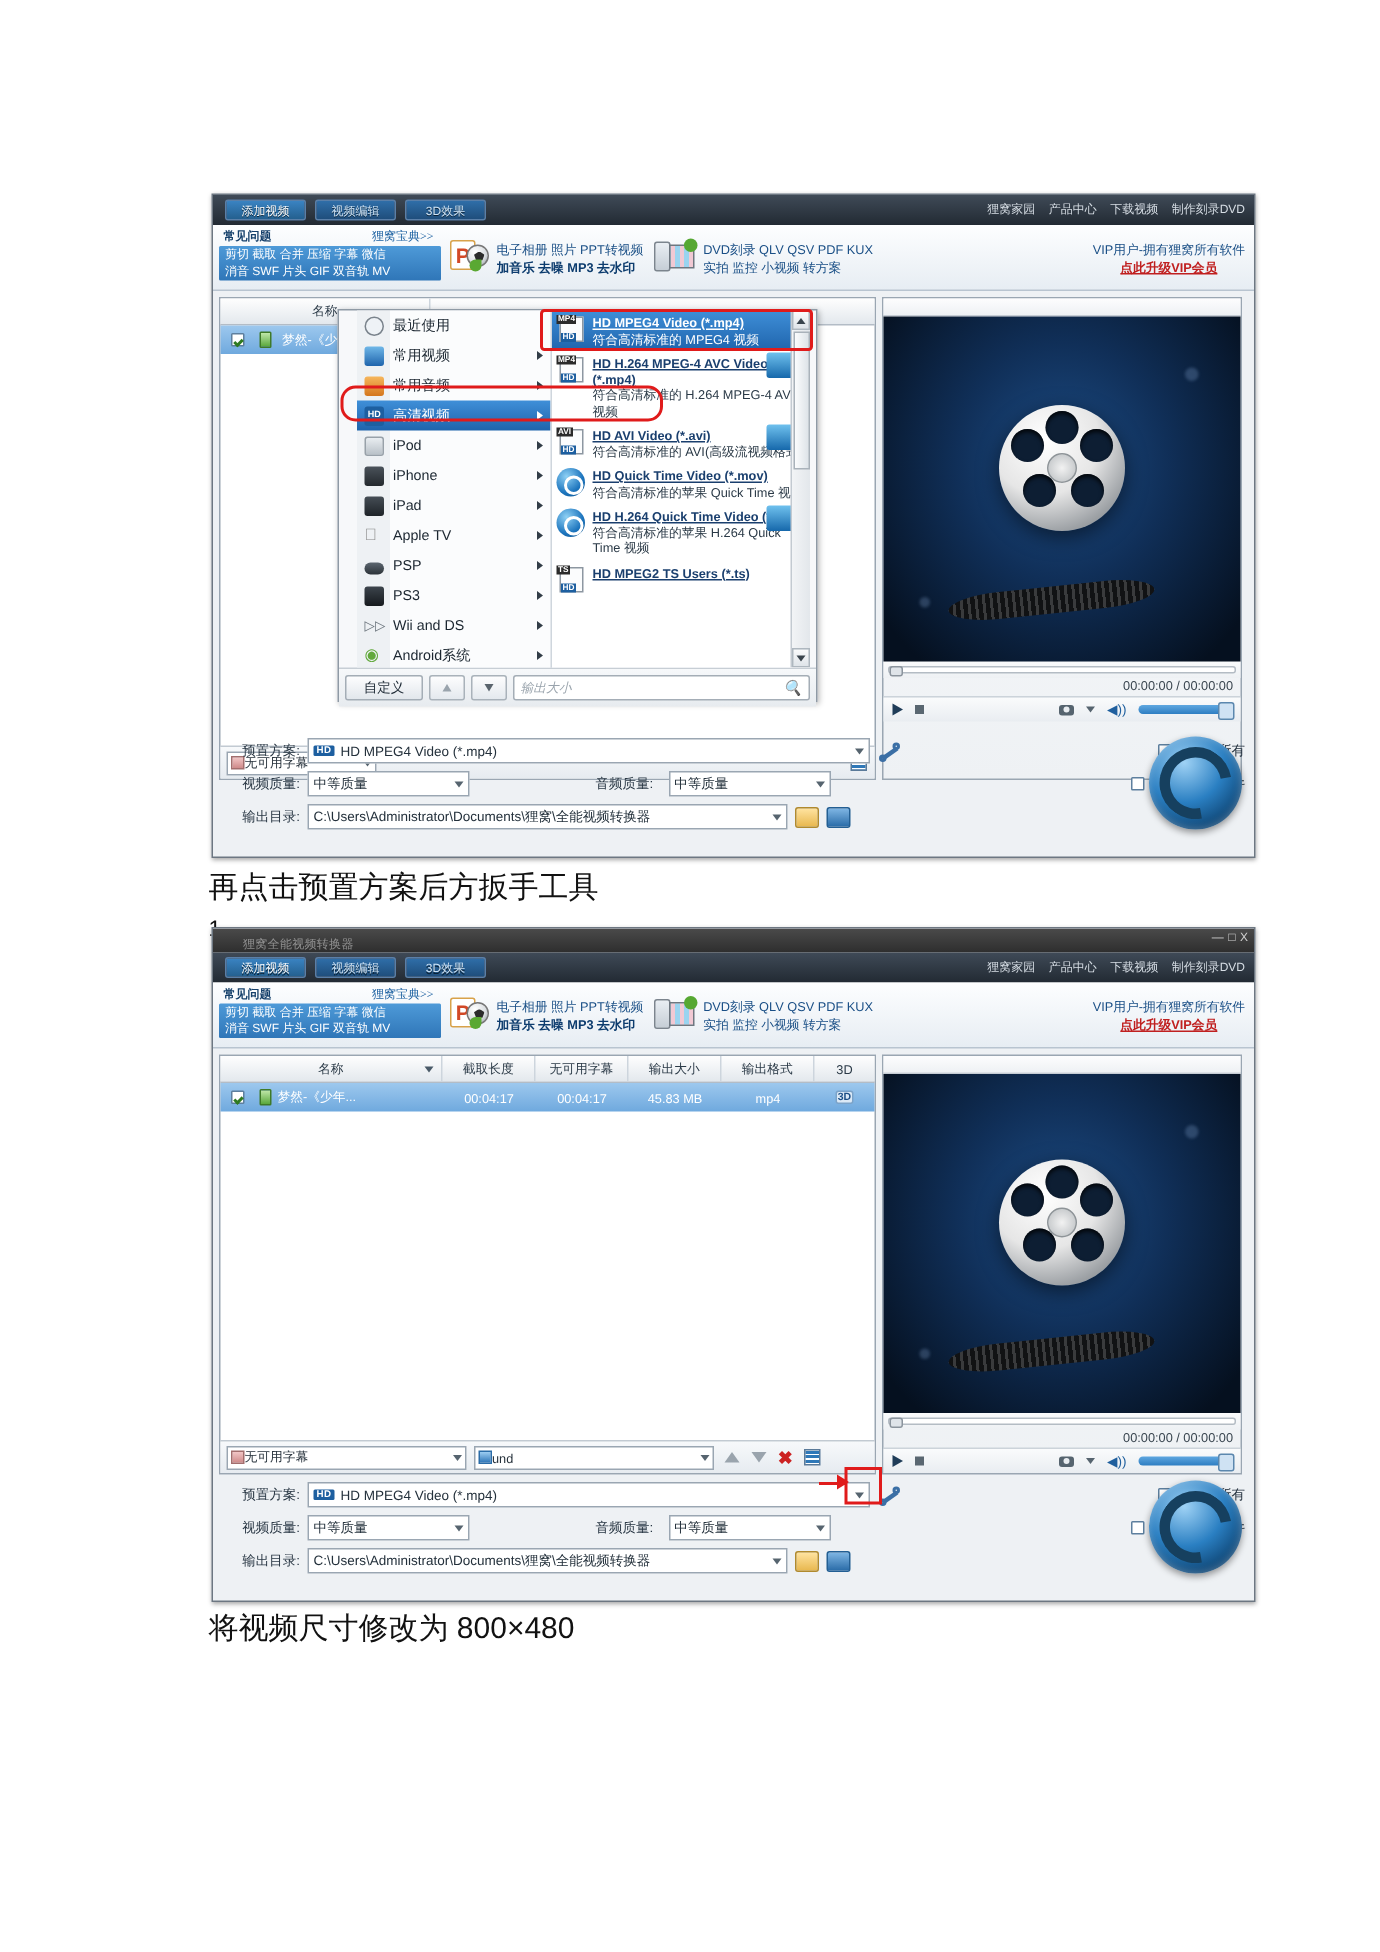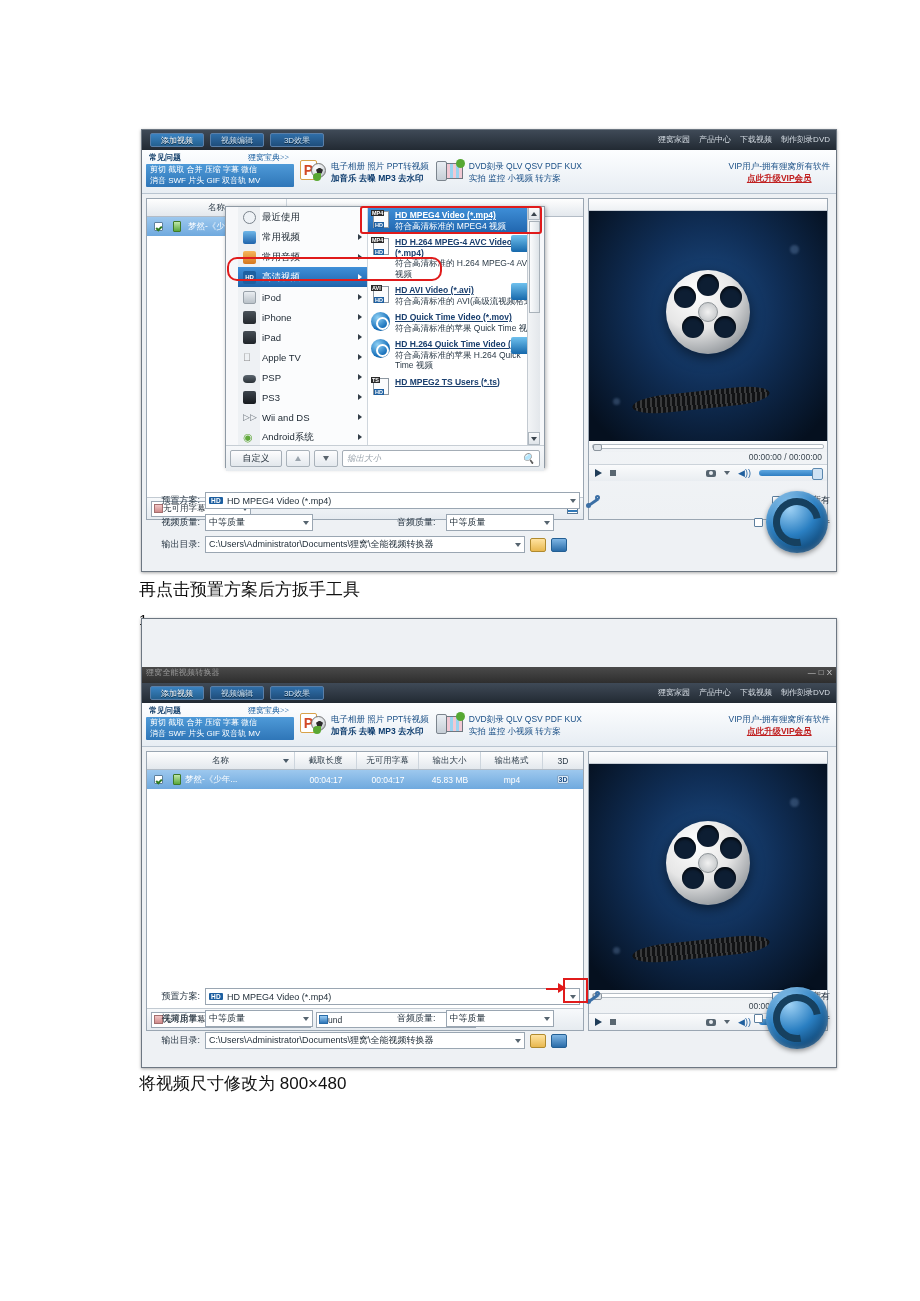--- a/index.html
+++ b/index.html
@@ -20,24 +20,23 @@
     border:1px solid #6d7782;
     box-shadow:0 1px 3px rgba(0,0,0,.35);
     overflow:hidden;
   }
   .titlebar{
     height:16px;
     background:linear-gradient(#4a4a4a,#2e2e2e);
     color:#d8d8d8;
     font-size:8px;
     display:flex;
-    align-items:flex-start;
-    padding:0 4px;
+    align-items:flex-end;
+    padding:0 20px;
     position:relative;
-    margin-top:48px;
   }
   .titlebar .tt{ opacity:.55; letter-spacing:.2px; }
   .win-btns{ position:absolute; right:4px; top:1px; display:flex; gap:3px; font-size:8px; color:#cfcfcf;}
   .win-btns span{ display:inline-block; }
 
   
   .tabstrip{
     height:20px;
     background:linear-gradient(#3f4a57,#222a33);
     display:flex; align-items:center;
@@ -347,21 +346,21 @@
   .searchbox{
     flex:1;height:17px;background:#ffffff;border:1px solid #a4adb6;border-radius:2px;
     display:flex;align-items:center;padding:0 4px;font-size:8.5px;color:#9aa4ad;font-style:italic;
   }
 
   
   .redbox{ position:absolute; border:2px solid #e01b1b; border-radius:10px; pointer-events:none; z-index:40;}
   .redrect{ position:absolute; border:2px solid #e01b1b; pointer-events:none; z-index:40;}
 
   
-  .caption{ position:absolute; font-size:17px; color:#111; font-family:"Liberation Sans", sans-serif;}
+  .caption{ position:absolute; font-size:20px; color:#111; font-family:"Liberation Sans", sans-serif;}
   .numlabel{ position:absolute; font-size:15px; color:#111;}
 </style>
 </head>
 <body>
 
 <div class="page">
 
   <div class="app-window" style="left:141px; top:129px; width:696px; height:443px;">
 
     <div class="tabstrip">

